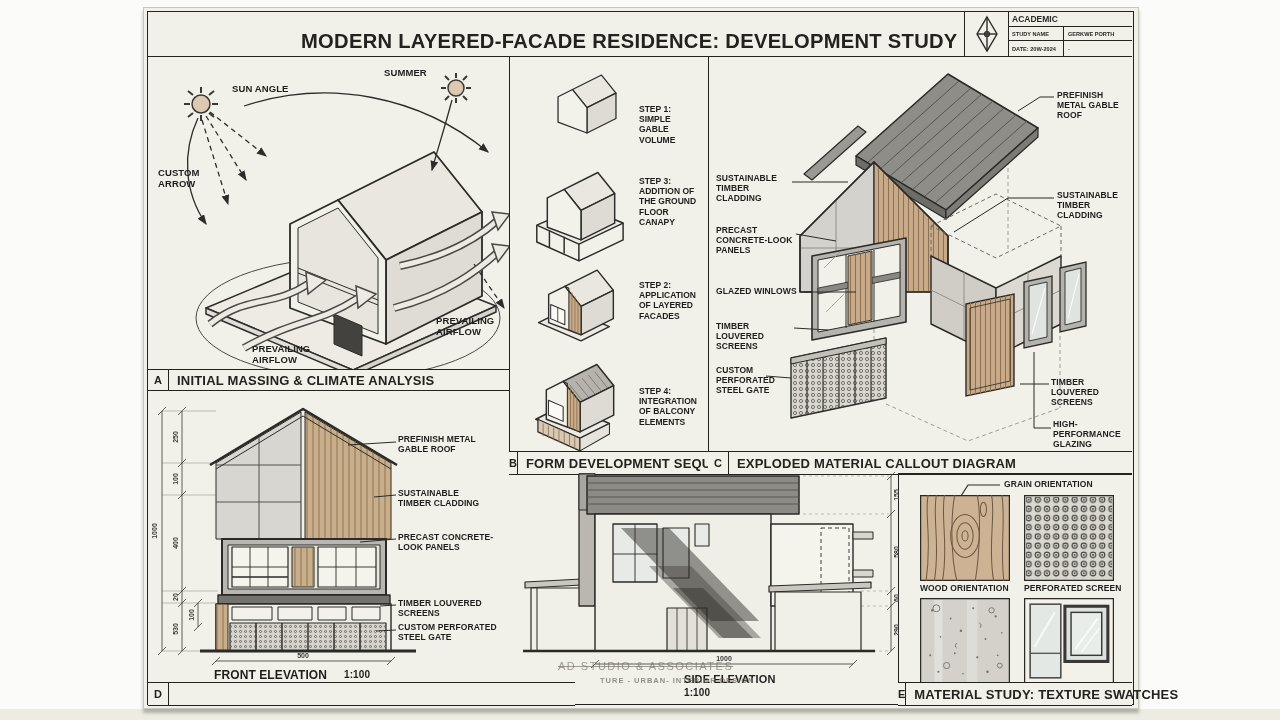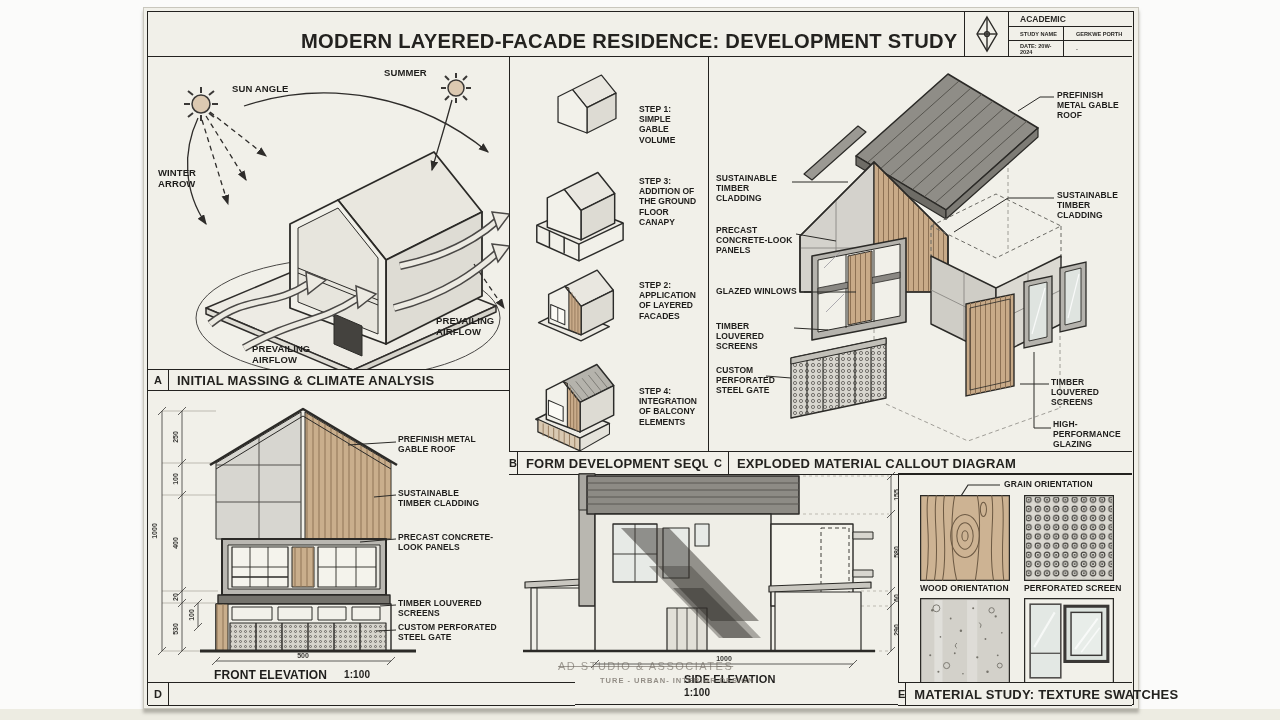--- a/index.html
+++ b/index.html
@@ -16,21 +16,21 @@
   .cap .letter{width:20px;border-right:1.7px solid #23221f;display:flex;align-items:center;justify-content:center;
                font-weight:bold;font-size:11px;}
   .cap .text{padding-left:8px;display:flex;align-items:center;font-weight:bold;font-size:13px;letter-spacing:.2px;white-space:nowrap;}
   .lbl{position:absolute;font-weight:bold;color:#1e1d1b;line-height:1.15;font-size:9.5px;letter-spacing:.1px;}
   .callout{position:absolute;font-weight:bold;color:#1e1d1b;line-height:1.15;font-size:8.5px;letter-spacing:.1px;}
   .panel{position:absolute;}
   .steptext{position:absolute;font-weight:bold;font-size:8.5px;line-height:1.2;color:#1e1d1b;}
   .dim{font-family:"Liberation Sans",sans-serif;font-size:7px;font-weight:bold;fill:#3a3936;}
   #sheet-title{position:absolute;left:157px;top:11px;height:44px;display:flex;align-items:center;
                font-size:21px;font-weight:bold;letter-spacing:.3px;transform:scaleX(.96);transform-origin:left center;white-space:nowrap;}
-  .tb-cell{position:absolute;font-size:5.6px;font-weight:bold;color:#2a2926;display:flex;align-items:center;padding-left:12px;box-sizing:border-box;}
+  .tb-cell{position:absolute;font-size:5.6px;font-weight:bold;color:#2a2926;display:flex;align-items:center;padding-left:4px;box-sizing:border-box;}
   .watermark1{position:absolute;font-weight:normal;font-size:11px;letter-spacing:1.5px;color:rgba(108,102,94,.62);
               text-decoration:line-through;white-space:nowrap;}
   .watermark2{position:absolute;font-weight:bold;font-size:7.5px;letter-spacing:1px;color:rgba(120,114,106,.78);white-space:nowrap;}
 </style>
 </head>
 <body>
 
 <div id="stage">
   <div class="abs" style="left:0;top:709px;width:1280px;height:11px;background:#edece2;"></div>
 
@@ -116,21 +116,21 @@
           <path d="M246,252 C300,238 330,214 350,196" stroke="#4a4846" stroke-width="8"></path>
           <path d="M246,252 C300,238 330,214 350,196" stroke="#eceae2" stroke-width="5"></path>
           <polygon points="344,188 362,190 350,206" fill="#eceae2" stroke="#4a4846" stroke-width="1.5"></polygon>
           <path d="M252,210 C300,200 330,182 350,164" stroke="#4a4846" stroke-width="8"></path>
           <path d="M252,210 C300,200 330,182 350,164" stroke="#eceae2" stroke-width="5"></path>
           <polygon points="344,156 362,158 350,174" fill="#eceae2" stroke="#4a4846" stroke-width="1.5"></polygon>
         </g>
       </svg>
       <div class="lbl" style="left:84px;top:28px;">SUN ANGLE</div>
       <div class="lbl" style="left:236px;top:12px;">SUMMER</div>
-      <div class="lbl" style="left:10px;top:112px;width:52px;">WINTER ARROW</div>
+      <div class="lbl" style="left:10px;top:112px;width:52px;">CUSTOM ARROW</div>
       <div class="lbl" style="left:104px;top:288px;width:72px;">PREVAILING AIRFLOW</div>
       <div class="lbl" style="left:288px;top:260px;width:72px;">PREVAILING AIRFLOW</div>
     </div>
     <div class="cap" style="left:4px;top:361px;width:361px;height:20px;">
       <div class="letter">A</div>
       <div class="text">INITIAL MASSING &amp; CLIMATE ANALYSIS</div>
     </div>
 
     <div class="panel" style="left:365px;top:48px;width:199px;height:395px;">
 

